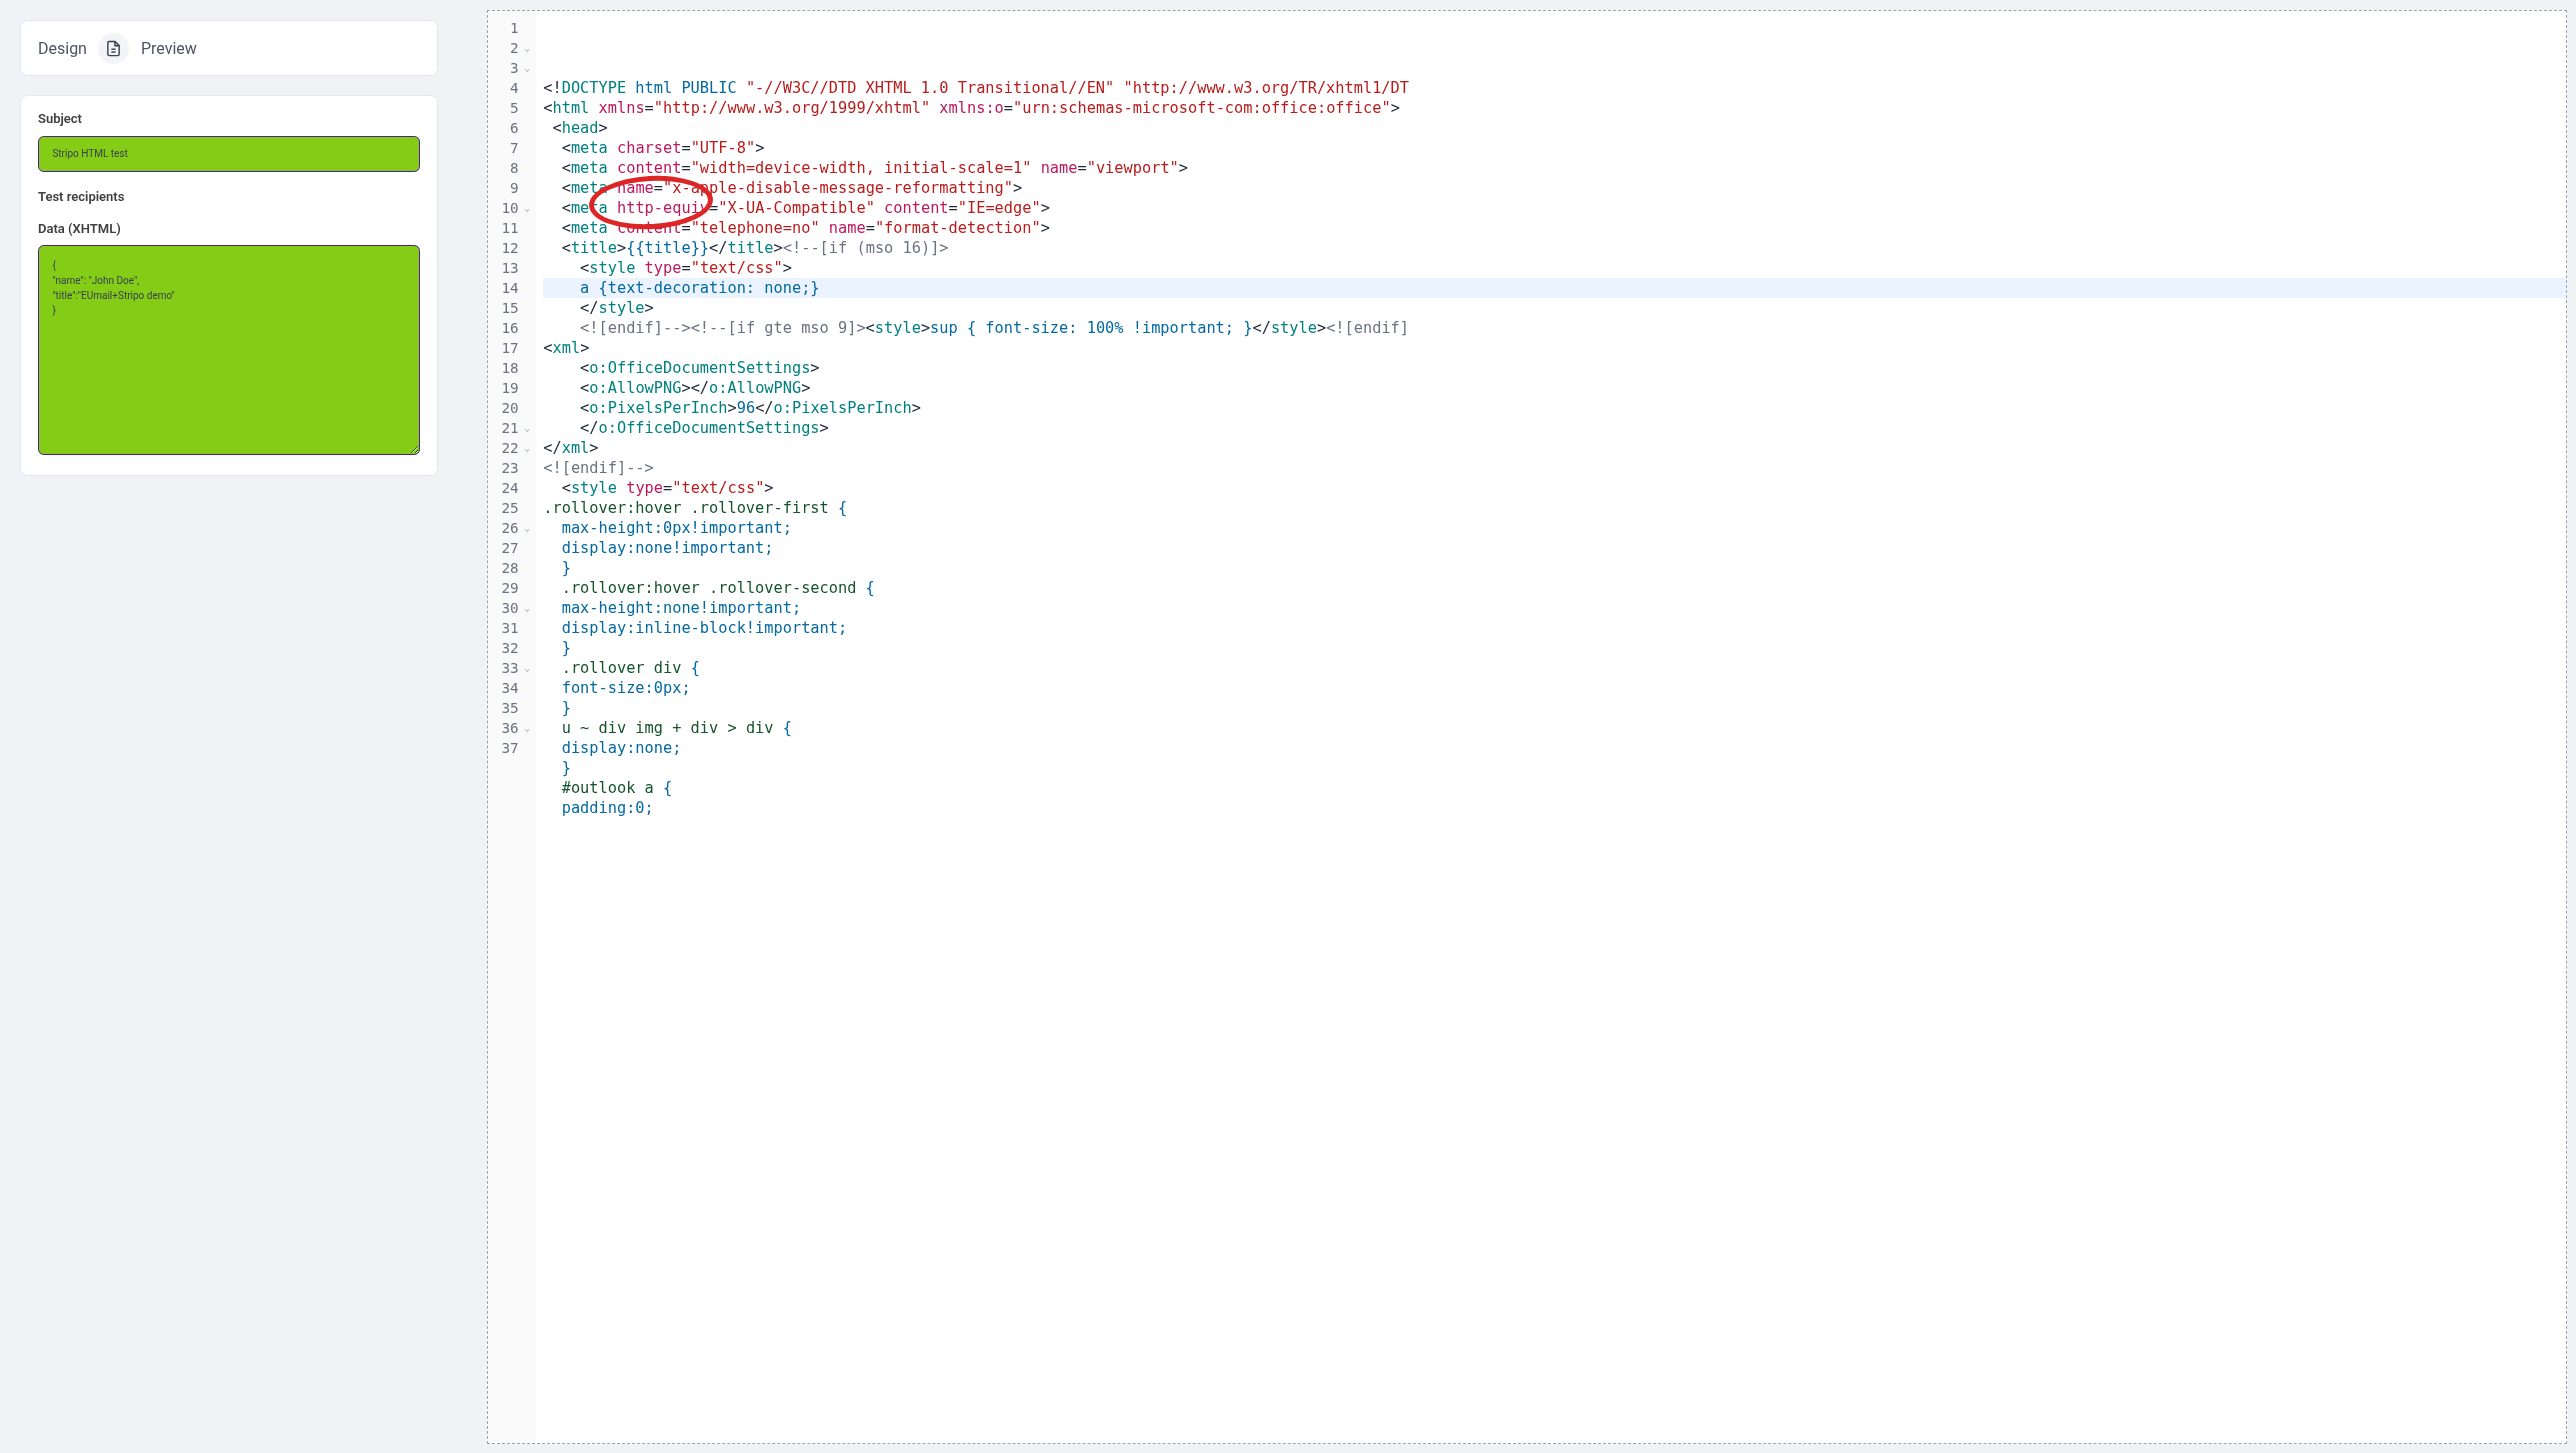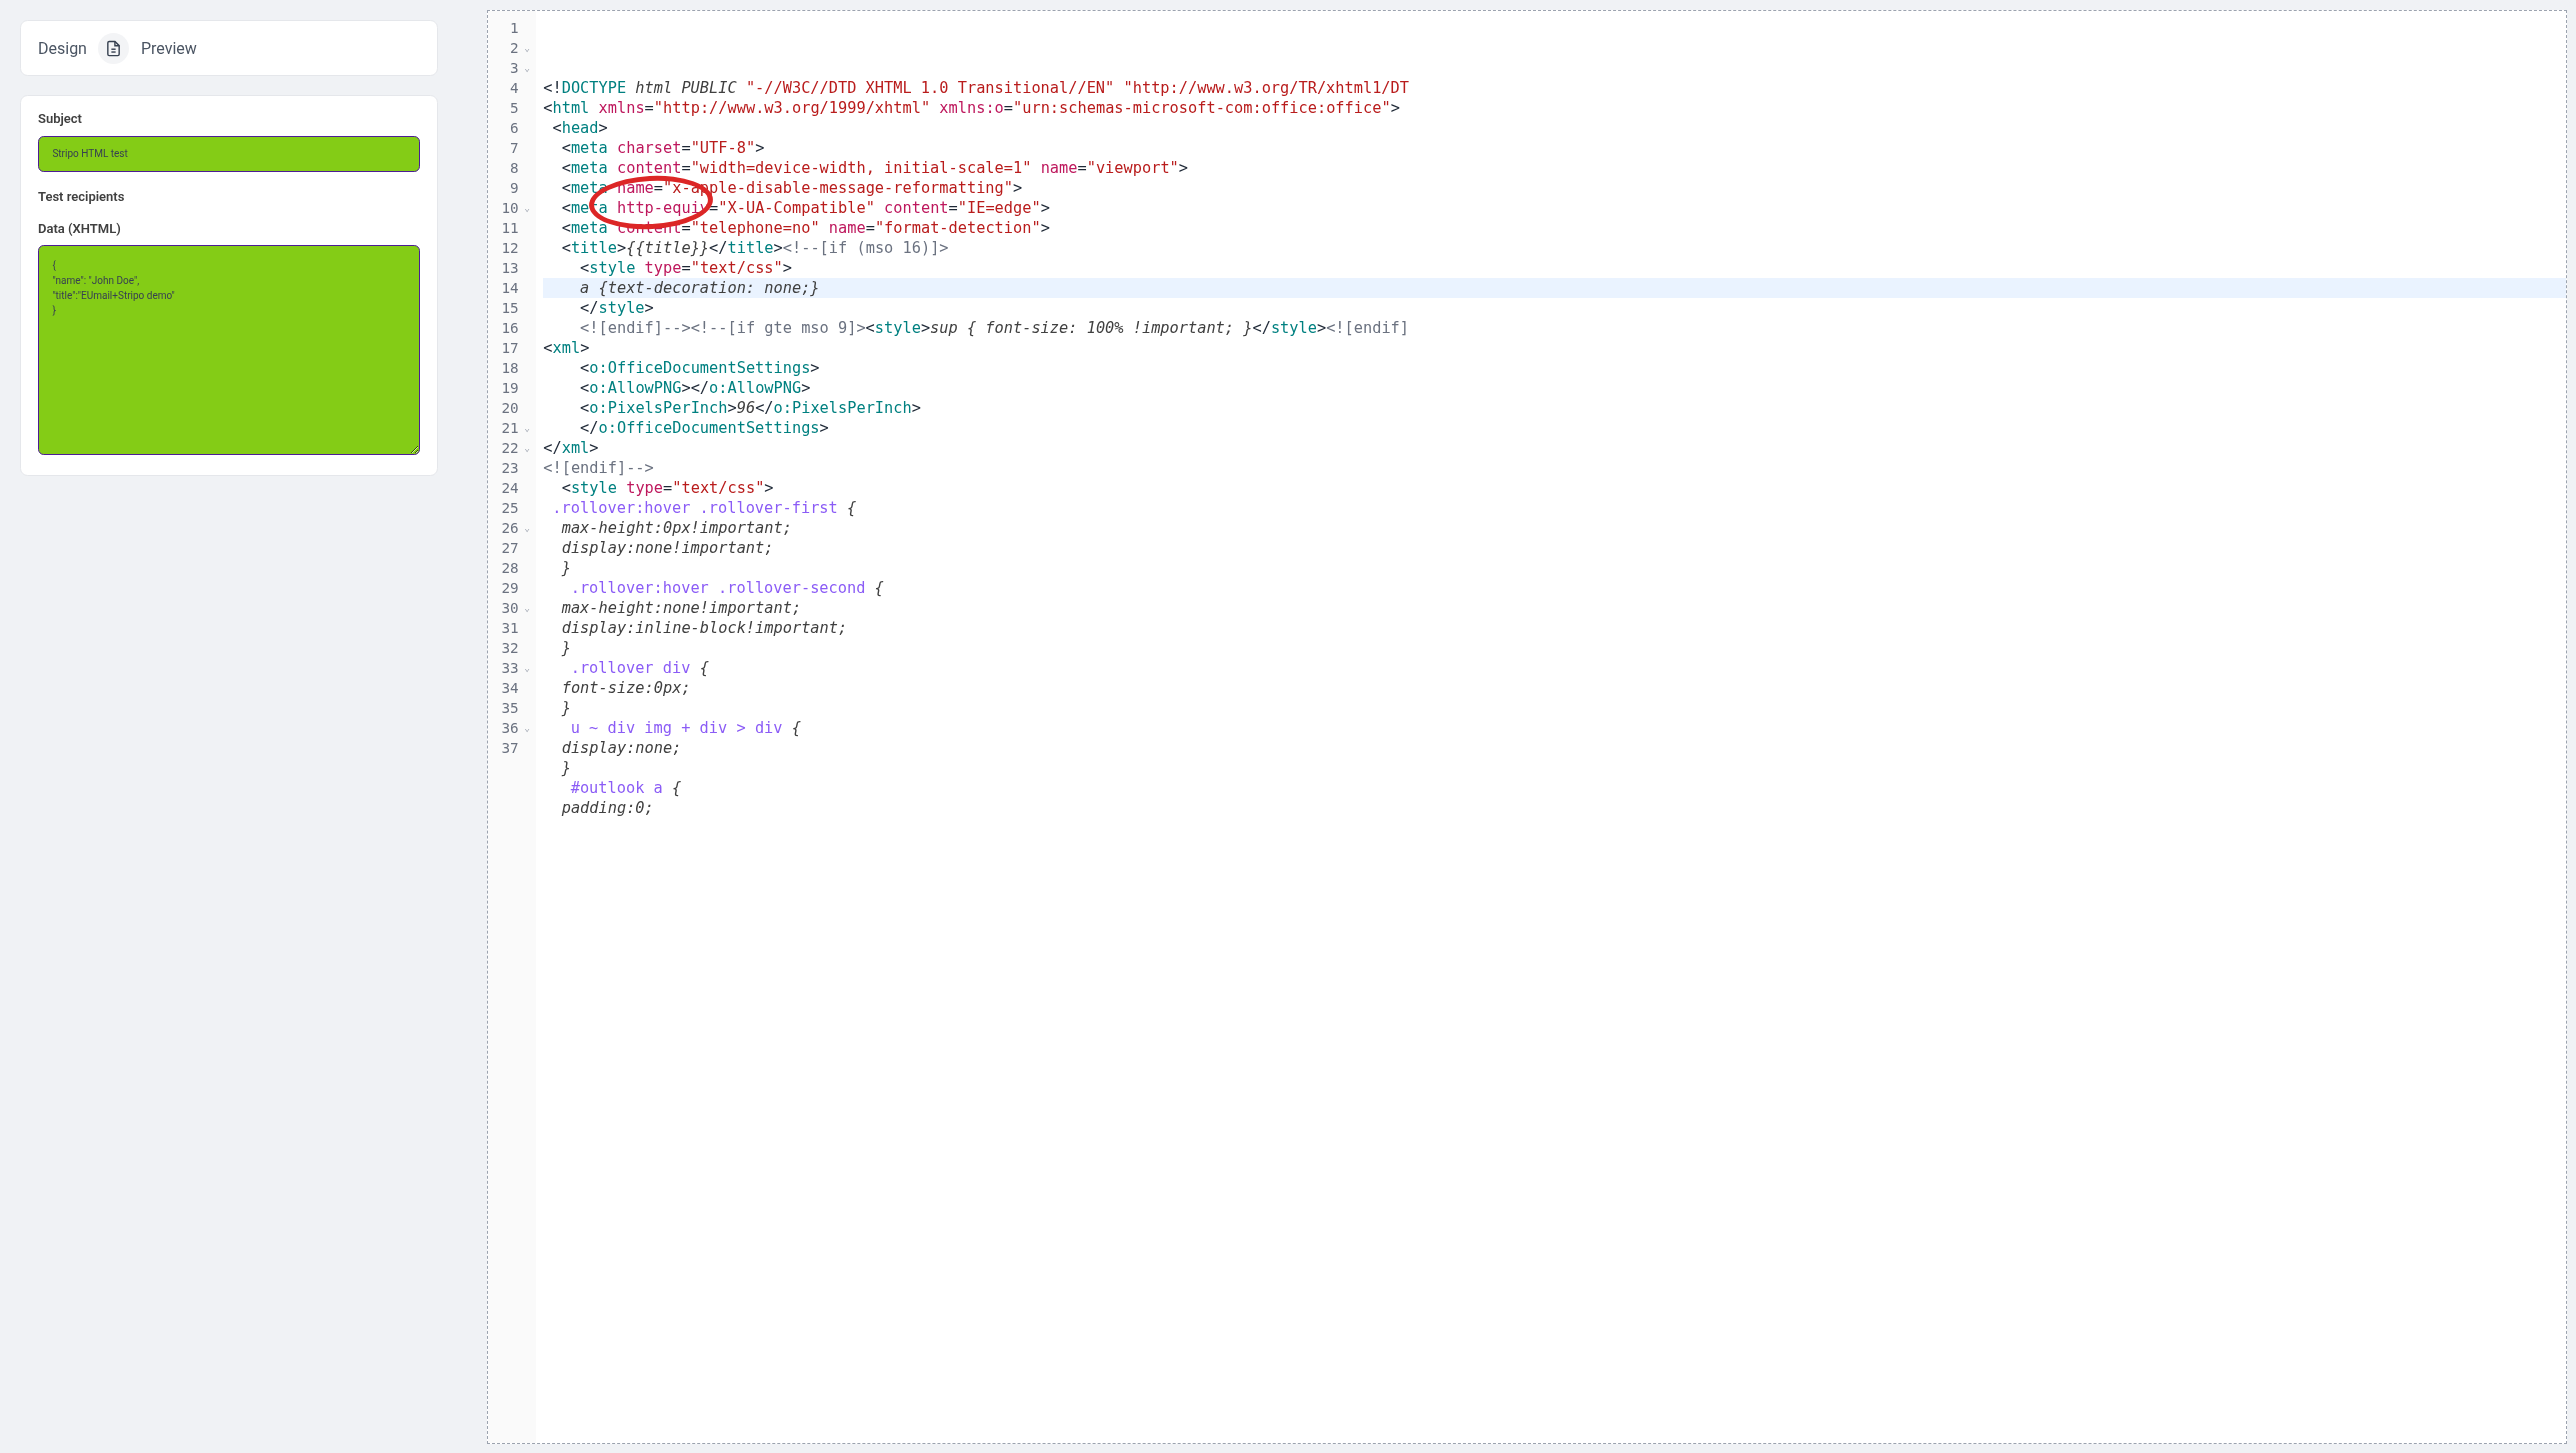--- a/index.html
+++ b/index.html
@@ -110,22 +110,22 @@
   color: #1f2937;
   position: relative;
 }
 .code-line { height: 20px; }
 .hl-line { background: #eaf3ff; display:block; width:100%; }
 .c-tag { color: #008080; }
 .c-attr { color: #be185d; }
 .c-str { color: #b91c1c; }
 .c-punc { color: #1f2937; }
 .c-comment { color: #6b7280; }
-.c-text { color: #404040; font-style: italic; }
-.c-brown { color: #8b5cf6; margin-left: 9px; }
+.c-text { color: #0369a1; }
+.c-brown { color: #14532d; }
 .circle-annot {
   position: absolute;
   border: 5.7px solid #dc2626;
   border-radius: 50%;
   width: 124px;
   height: 53px;
   top: 165px;
   left: 53px;
   pointer-events: none;
   transform: rotate(-3deg);

